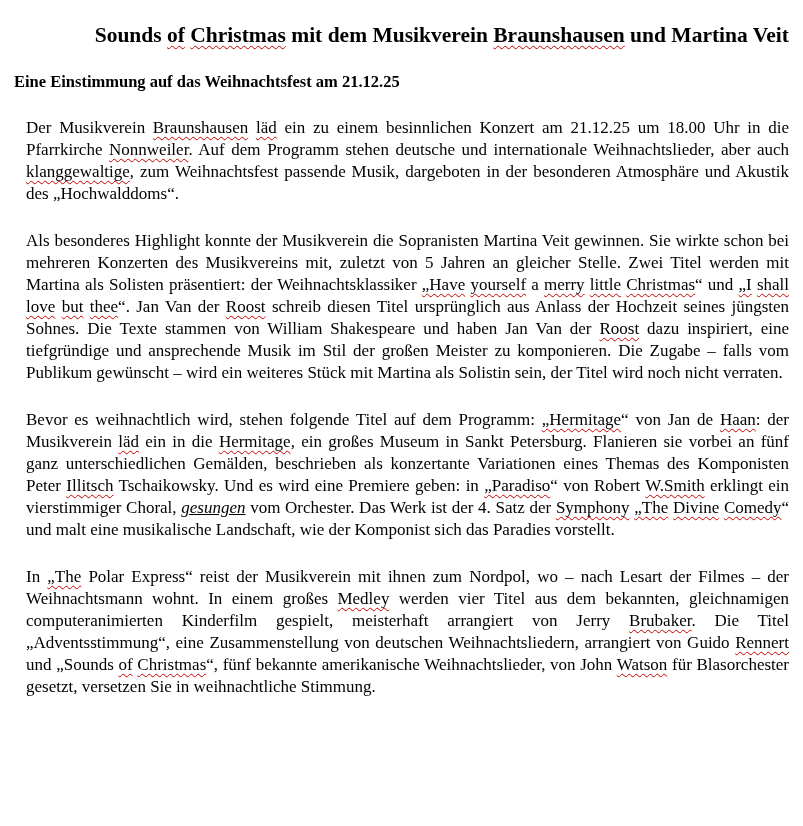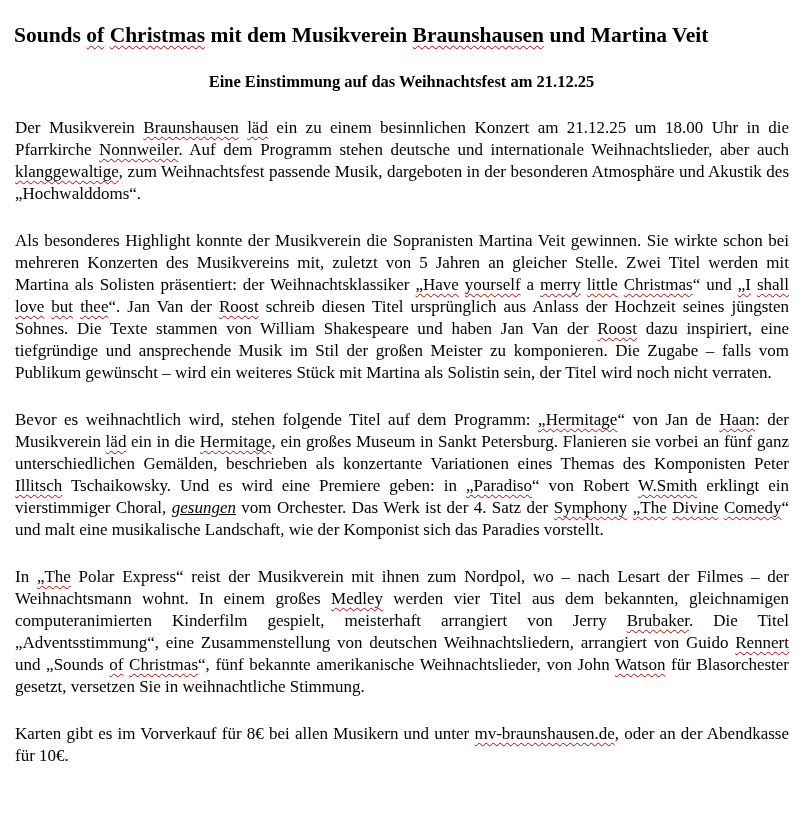--- a/index.html
+++ b/index.html
@@ -17,34 +17,34 @@
   .page {
     padding: 22px 14px 0 14px;
     box-sizing: border-box;
     width: 803px;
   }
   .doc-title {
     font-size: 21.5px;
     line-height: 26px;
     font-weight: bold;
     margin: 0 0 24px 0;
-    text-align: left;
+    text-align: right;
   }
   .doc-subtitle {
     font-size: 16.5px;
     line-height: 20px;
     font-weight: bold;
     margin: 0 0 25px 0;
-    text-align: center;
+    text-align: left;
   }
   .para {
     font-size: 17px;
     line-height: 22px;
     text-align: justify;
-    margin: 0 0 25px 1px;
+    margin: 0 0 25px 12px;
   }
   .sp {
     text-decoration-line: underline;
     text-decoration-style: wavy;
     text-decoration-color: #cc0000;
     text-decoration-thickness: 1px;
     text-underline-offset: 3px;
     text-decoration-skip-ink: none;
   }
   .it {
@@ -61,14 +61,13 @@
   <h2 class="doc-subtitle">Eine Einstimmung auf das Weihnachtsfest am 21.12.25</h2>
 
   <p class="para"><span>Der Musikverein </span><span class="sp">Braunshausen</span><span> </span><span class="sp">läd</span><span> ein zu einem besinnlichen Konzert am 21.12.25 um 18.00 Uhr in die Pfarrkirche </span><span class="sp">Nonnweiler</span><span>. Auf dem Programm stehen deutsche und internationale Weihnachtslieder, aber auch </span><span class="sp">klanggewaltige</span><span>, zum Weihnachtsfest passende Musik, dargeboten in der besonderen Atmosphäre und Akustik des „Hochwalddoms“.</span></p>
 
   <p class="para"><span>Als besonderes Highlight konnte der Musikverein die Sopranisten Martina Veit gewinnen. Sie wirkte schon bei mehreren Konzerten des Musikvereins mit, zuletzt von 5 Jahren an gleicher Stelle. Zwei Titel werden mit Martina als Solisten präsentiert: der Weihnachtsklassiker  </span><span class="sp">„Have</span><span> </span><span class="sp">yourself</span><span> a </span><span class="sp">merry</span><span> </span><span class="sp">little</span><span> </span><span class="sp">Christmas</span><span>“ und </span><span class="sp">„I</span><span> </span><span class="sp">shall</span><span> </span><span class="sp">love</span><span> </span><span class="sp">but</span><span> </span><span class="sp">thee</span><span>“. Jan Van der </span><span class="sp">Roost</span><span> schreib diesen Titel ursprünglich aus Anlass der Hochzeit seines jüngsten Sohnes. Die Texte stammen von William Shakespeare und haben Jan Van der </span><span class="sp">Roost</span><span> dazu inspiriert, eine tiefgründige und ansprechende Musik im Stil der großen Meister zu komponieren. Die Zugabe – falls vom Publikum gewünscht – wird ein weiteres Stück mit Martina als Solistin sein, der Titel wird noch nicht verraten.</span></p>
 
   <p class="para"><span>Bevor es weihnachtlich wird, stehen folgende Titel auf dem Programm:  </span><span class="sp">„Hermitage</span><span>“ von Jan de </span><span class="sp">Haan</span><span>: der Musikverein </span><span class="sp">läd</span><span> ein in die </span><span class="sp">Hermitage</span><span>, ein großes Museum in Sankt Petersburg. Flanieren sie vorbei an fünf ganz unterschiedlichen Gemälden, beschrieben als konzertante Variationen eines Themas des Komponisten Peter </span><span class="sp">Illitsch</span><span> Tschaikowsky. Und es wird eine Premiere geben: in </span><span class="sp">„Paradiso</span><span>“ von Robert </span><span class="sp">W.Smith</span><span> erklingt ein vierstimmiger Choral, </span><span class="it">gesungen</span><span> vom Orchester. Das Werk ist der 4. Satz der </span><span class="sp">Symphony</span><span> </span><span class="sp">„The</span><span> </span><span class="sp">Divine</span><span> </span><span class="sp">Comedy</span><span>“ und malt eine musikalische Landschaft, wie der Komponist sich das Paradies vorstellt.</span></p>
 
   <p class="para"><span>In </span><span class="sp">„The</span><span> Polar Express“ reist der Musikverein mit ihnen zum Nordpol, wo – nach Lesart der Filmes – der Weihnachtsmann wohnt. In einem großes </span><span class="sp">Medley</span><span> werden vier Titel aus dem bekannten, gleichnamigen computeranimierten Kinderfilm gespielt, meisterhaft arrangiert von Jerry </span><span class="sp">Brubaker</span><span>. Die Titel „Adventsstimmung“, eine Zusammenstellung von deutschen Weihnachtsliedern, arrangiert von Guido </span><span class="sp">Rennert</span><span> und „Sounds </span><span class="sp">of</span><span> </span><span class="sp">Christmas</span><span>“,  fünf bekannte amerikanische Weihnachtslieder, von John </span><span class="sp">Watson</span><span>  für Blasorchester gesetzt, versetzen Sie in weihnachtliche Stimmung.</span></p>
 
-  <p class="para"><span>Karten gibt es im Vorverkauf für 8€ bei allen Musikern und unter </span><span class="sp">mv-braunshausen.de</span><span>, oder an der Abendkasse für 10€.</span></p>
 </div>
 
 </body></html>

